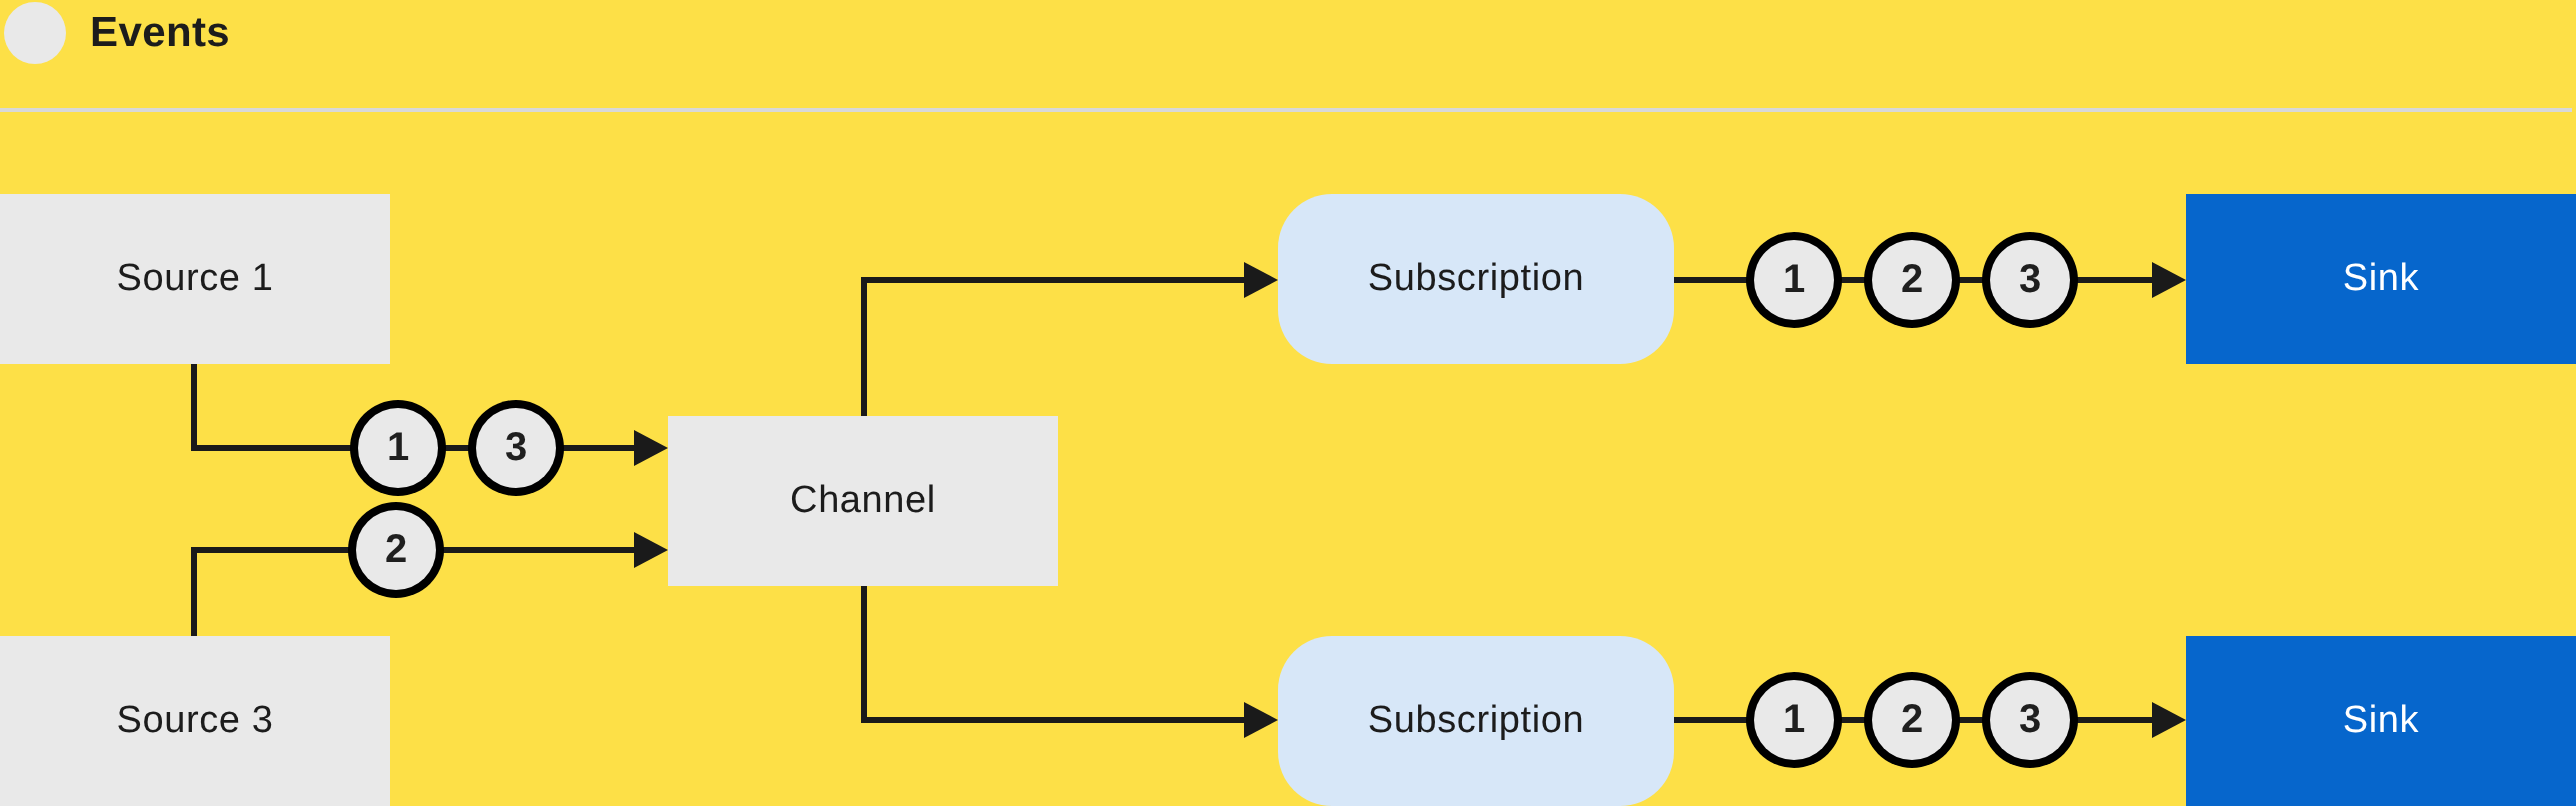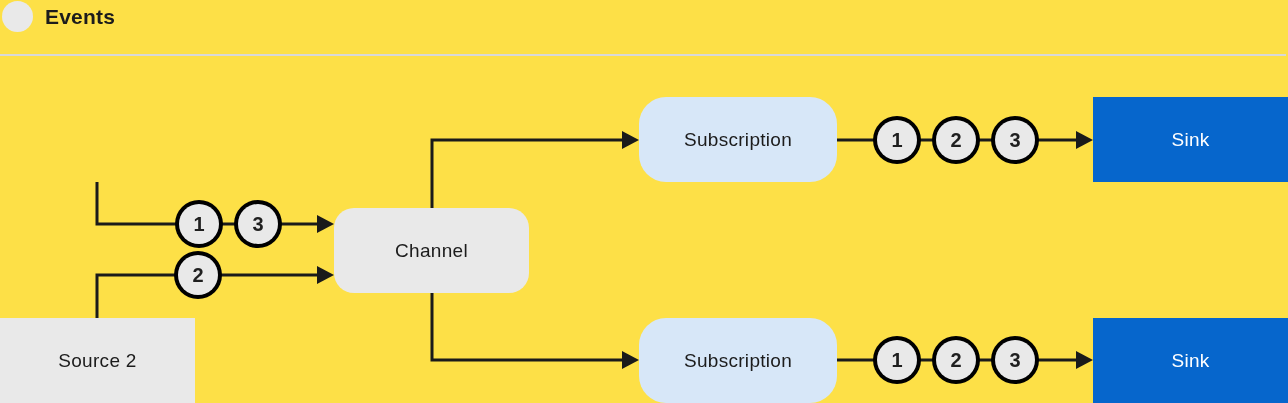--- a/index.html
+++ b/index.html
@@ -77,21 +77,21 @@
     font-weight: 500;
     letter-spacing: 0.3px;
     color: #1c1c1c;
   }
   .node.gray { background: #e9e9e9; }
   .node.subscription { background: #d7e7f8; border-radius: 27px; }
   .node.sink { background: #0666cc; color: #ffffff; }
 
   #node-source1        { left: 0;      top: 97px;  width: 195px; height: 85px; }
   #node-source2        { left: 0;      top: 318px; width: 195px; height: 85px; }
-  #node-channel        { left: 334px;  top: 208px; width: 195px; height: 85px; border-radius: 20px; }
+  #node-channel        { left: 334px;  top: 208px; width: 195px; height: 85px; }
   #node-sub-top        { left: 639px;  top: 97px;  width: 198px; height: 85px; }
   #node-sub-bottom     { left: 639px;  top: 318px; width: 198px; height: 85px; }
   #node-sink-top       { left: 1093px; top: 97px;  width: 195px; height: 85px; }
   #node-sink-bottom    { left: 1093px; top: 318px; width: 195px; height: 85px; }
 
   
   .badge {
     position: absolute;
     z-index: 3;
     width: 40px;
@@ -138,22 +138,25 @@
     <path d="M432 293 L432 360 L623 360"></path>
     <polygon points="622,351 639,360 622,369"></polygon>
 
     <path d="M837 140 L1077 140"></path>
     <polygon points="1076,131 1093,140 1076,149"></polygon>
 
     <path d="M837 360 L1077 360"></path>
     <polygon points="1076,351 1093,360 1076,369"></polygon>
   </svg>
 
+  <div class="node gray" id="node-source1">
+    <span>Source 1</span>
+  </div>
   <div class="node gray" id="node-source2">
-    <span>Source 2</span>
+    <span>Source 3</span>
   </div>
   <div class="node gray" id="node-channel">
     <span>Channel</span>
   </div>
   <div class="node subscription" id="node-sub-top">
     <span>Subscription</span>
   </div>
   <div class="node subscription" id="node-sub-bottom">
     <span>Subscription</span>
   </div>

